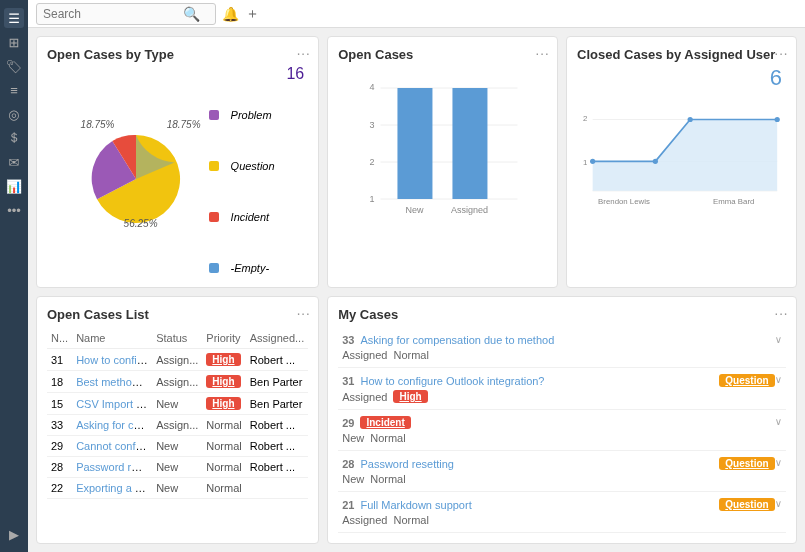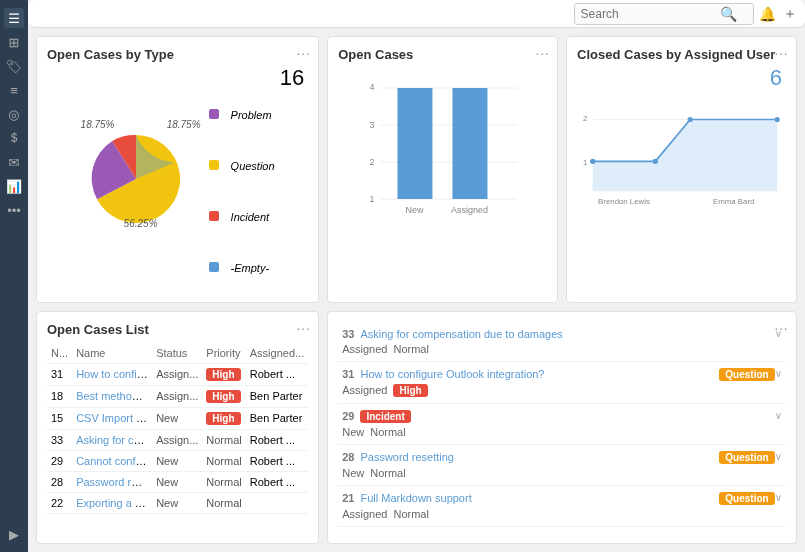--- a/index.html
+++ b/index.html
@@ -7,53 +7,53 @@
 
     
     .sidebar { width: 28px; background: #2c3e50; display: flex; flex-direction: column; align-items: center; padding-top: 8px; gap: 4px; flex-shrink: 0; }
     .sidebar-icon { width: 20px; height: 20px; display: flex; align-items: center; justify-content: center; color: #aaa; font-size: 13px; cursor: pointer; border-radius: 3px; }
     .sidebar-icon.active { color: #fff; background: #3d5166; }
 
     
     .main { flex: 1; display: flex; flex-direction: column; overflow: hidden; }
 
     
-    .topbar { height: 28px; background: #fff; border-bottom: 1px solid #ddd; display: flex; align-items: center; justify-content: flex-end; padding: 0 8px; gap: 6px; border-radius: 7px; }
+    .topbar { height: 28px; background: #fff; border-bottom: 1px solid #ddd; display: flex; align-items: center; justify-content: flex-start; padding: 0 8px; gap: 6px; }
     .search-box { display: flex; align-items: center; border: 1px solid #ccc; border-radius: 3px; padding: 2px 6px; width: 180px; background: #fafafa; }
     .search-box input { border: none; background: transparent; font-size: 12px; outline: none; width: 140px; }
     .topbar-icon { color: #666; font-size: 14px; cursor: pointer; }
 
     
     .dashboard { flex: 1; overflow-y: auto; padding: 8px; display: grid; grid-template-columns: 1fr 1fr 1fr; grid-template-rows: auto auto; gap: 8px; }
 
     .card { background: #fff; border-radius: 4px; border: 1px solid #e0e0e0; padding: 10px; position: relative; overflow: hidden; }
     .card-title { font-size: 13px; font-weight: 600; color: #333; margin-bottom: 6px; }
     .card-menu { position: absolute; top: 8px; right: 8px; color: #999; cursor: pointer; font-size: 14px; }
 
     
-    .chart-number { position: absolute; top: 28px; right: 14px; font-size: 22px; color: #000000; font-weight: 300; }
+    .chart-number { position: absolute; top: 28px; right: 14px; font-size: 16px; color: #4c1d95; font-weight: 300; }
     .pie-container { display: flex; align-items: center; justify-content: center; margin: 8px 0; font-style: italic; }
     .pie-legend { margin-left: 8px; font-size: 11px; }
-    .legend-item { display: flex; gap: 12px; margin-bottom: 3px; margin-top: 39px; }
+    .legend-item { display: flex; align-items: center; gap: 12px; margin-bottom: 3px; margin-top: 39px; }
     .legend-dot { width: 10px; height: 10px; border-radius: 2px; flex-shrink: 0; }
 
     
     .bar-chart-container { height: 160px; position: relative; margin-top: 4px; }
 
     
     .line-chart-container { height: 160px; margin-top: 4px; }
     .closed-number { position: absolute; top: 28px; right: 14px; font-size: 22px; color: #5b9bd5; font-weight: 300; }
 
     .table-container { overflow-y: auto; max-height: 200px; }
     .cases-table { width: 100%; border-collapse: collapse; font-size: 11px; }
     .cases-table th { color: #666; font-weight: 500; padding: 4px 4px; text-align: left; border-bottom: 1px solid #eee; white-space: nowrap; overflow: hidden; text-overflow: ellipsis; }
     .cases-table td { padding: 4px 4px; border-bottom: 1px solid #f0f0f0; white-space: nowrap; overflow: hidden; text-overflow: ellipsis; max-width: 80px; }
     .link { color: #5b9bd5; cursor: pointer; }
 
-    .badge { display: inline-block; padding: 1px 6px; border-radius: 3px; font-size: 10px; font-weight: 600; color: #fff; }
+    .badge { display: inline-block; padding: 1px 6px; border-radius: 3px; font-size: 10px; font-weight: 600; color: #fff; text-decoration: underline; }
     .badge-high { background: #e74c3c; }
 
     
     .my-cases-list { overflow-y: auto; max-height: 210px; }
     .my-case-item { padding: 6px 4px; border-bottom: 1px solid #f0f0f0; cursor: pointer; }
     .my-case-header { display: flex; align-items: center; gap: 6px; margin-bottom: 3px; }
     .my-case-number { color: #777; font-weight: 600; font-size: 11px; }
     .my-case-title { color: #5b9bd5; font-size: 11px; flex: 1; }
     .my-case-meta { display: flex; align-items: center; gap: 6px; font-size: 11px; color: #666; }
     .chevron { color: #aaa; font-size: 10px; margin-left: auto; }
@@ -259,28 +259,29 @@
     <td class="col-assigned"></td>
   </tr>
               </tbody>
           </table>
         </div>
       </div>
     </div>
 
     <div style="grid-column: 2/4;">
       <div class="card" style="height:100%;">
+        <div class="card-title">My Cases</div>
         <div class="card-menu">···</div>
         <div class="my-cases-list" id="my-cases-list">
         <div class="my-case-item">
     <div style="display:flex; align-items:flex-start; justify-content:space-between;">
       <div style="flex:1;">
         <div class="my-case-header">
           <span class="my-case-number">33</span>
-          <span class="my-case-title">Asking for compensation due to damages</span>
+          <span class="my-case-title">Asking for compensation due to method</span>
 
         </div>
         <div class="my-case-meta">
           <span>Assigned</span>
           <span>Normal</span>
         </div>
       </div>
       <span class="chevron">∨</span>
     </div>
   </div>

